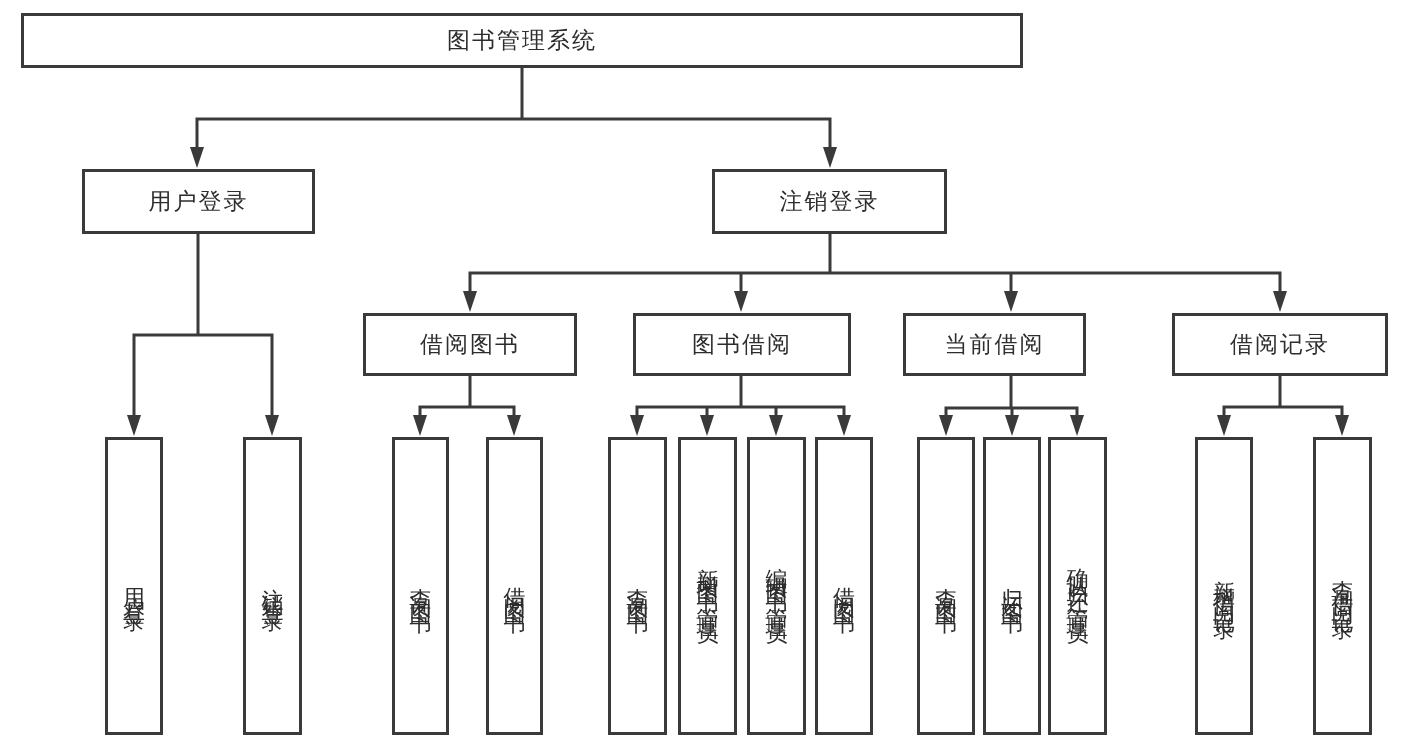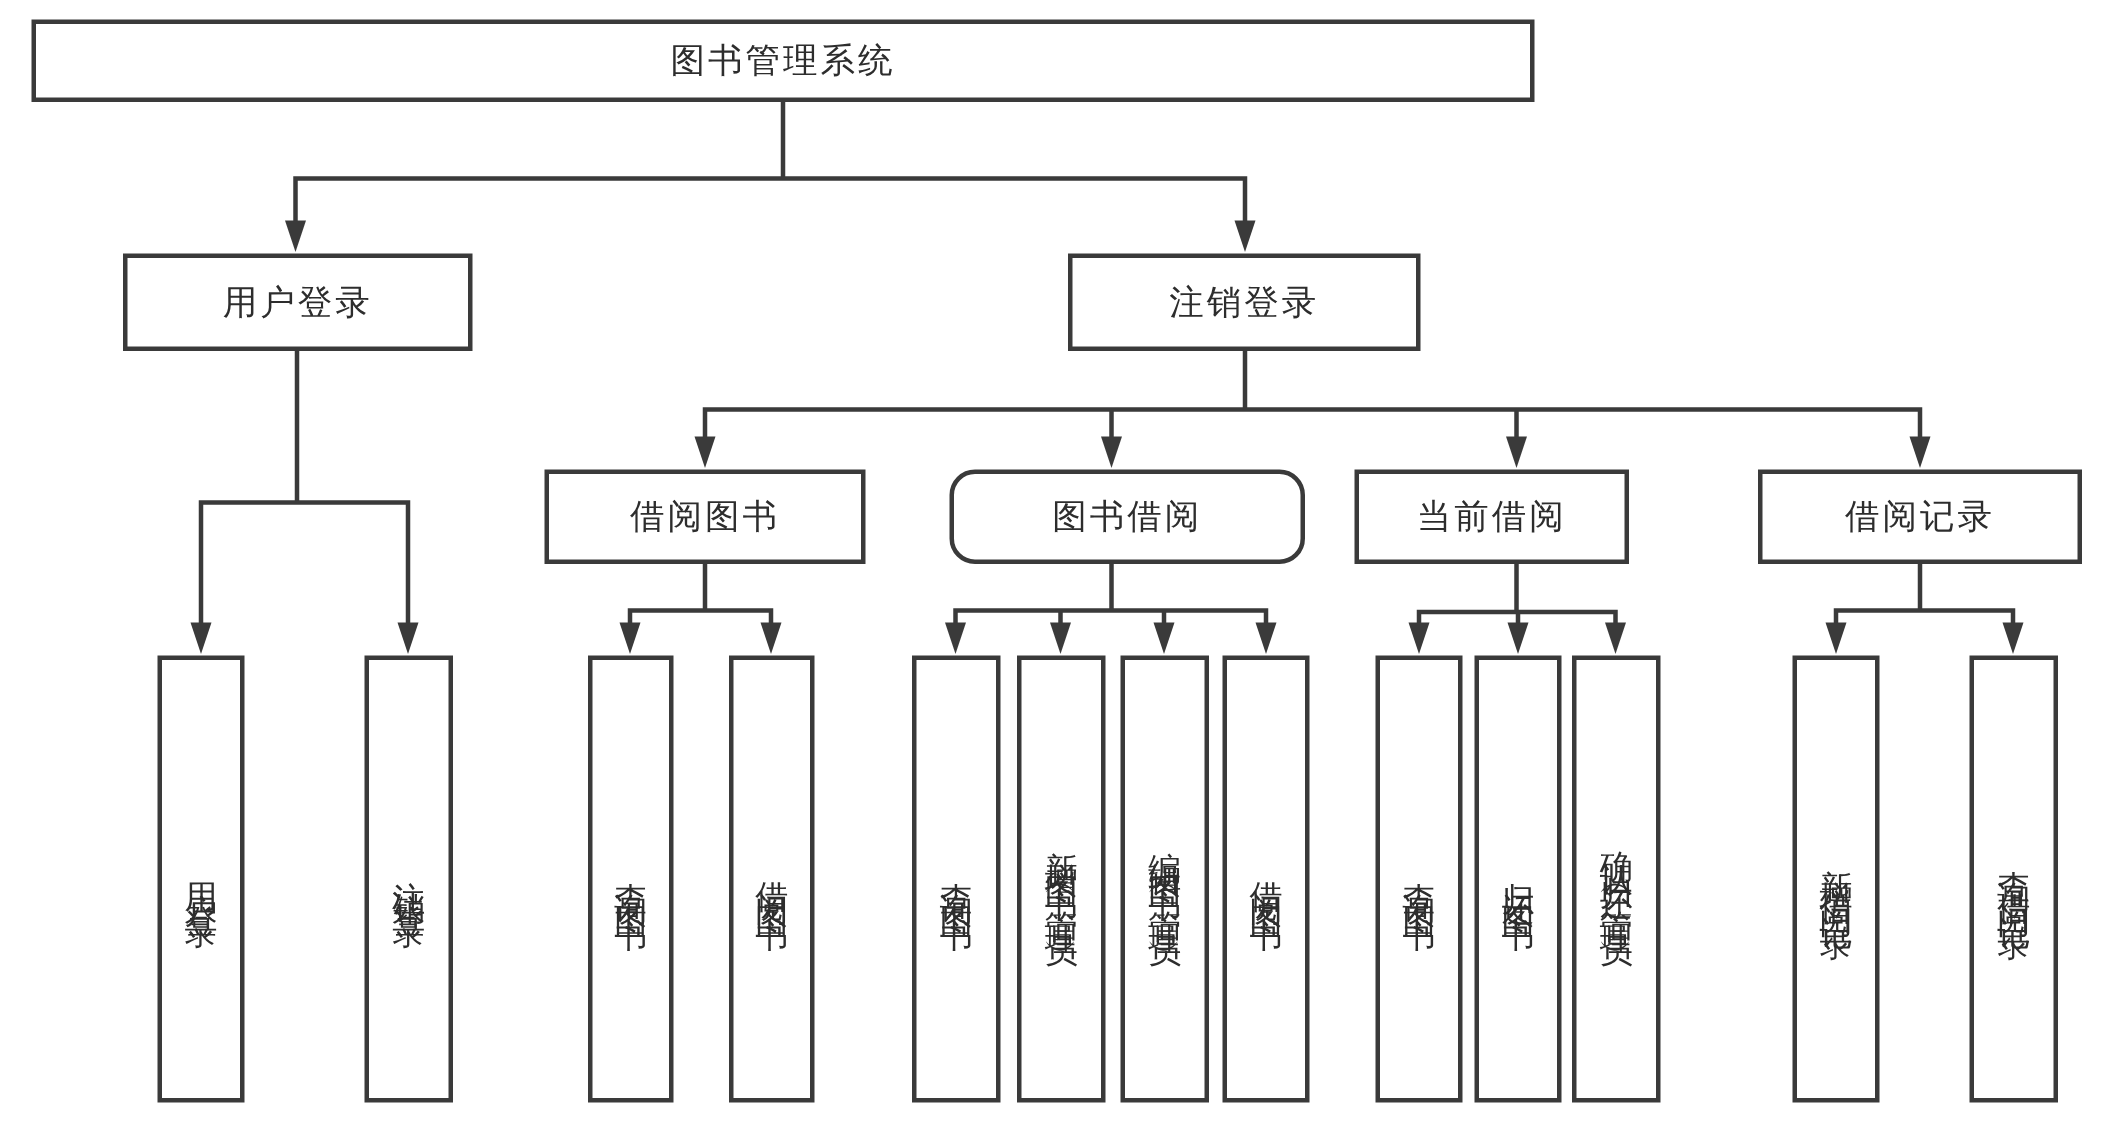--- a/index.html
+++ b/index.html
@@ -112,21 +112,21 @@
   <div class="node hnode" style="left:82px; top:169px; width:233px; height:65px;">
     <span>用户登录</span>
   </div>
   <div class="node hnode" style="left:712px; top:169px; width:235px; height:65px;">
     <span>注销登录</span>
   </div>
 
   <div class="node hnode" style="left:363px; top:313px; width:214px; height:63px;">
     <span>借阅图书</span>
   </div>
-  <div class="node hnode" style="left:633px; top:313px; width:237px; height:63px;border-radius:17px;">
+  <div class="node hnode" style="left:633px; top:313px; width:218px; height:63px;">
     <span>图书借阅</span>
   </div>
   <div class="node hnode" style="left:903px; top:313px; width:183px; height:63px;">
     <span>当前借阅</span>
   </div>
   <div class="node hnode" style="left:1172px; top:313px; width:216px; height:63px;">
     <span>借阅记录</span>
   </div>
 
   <div class="node vnode" style="left:105px; width:58px;">

